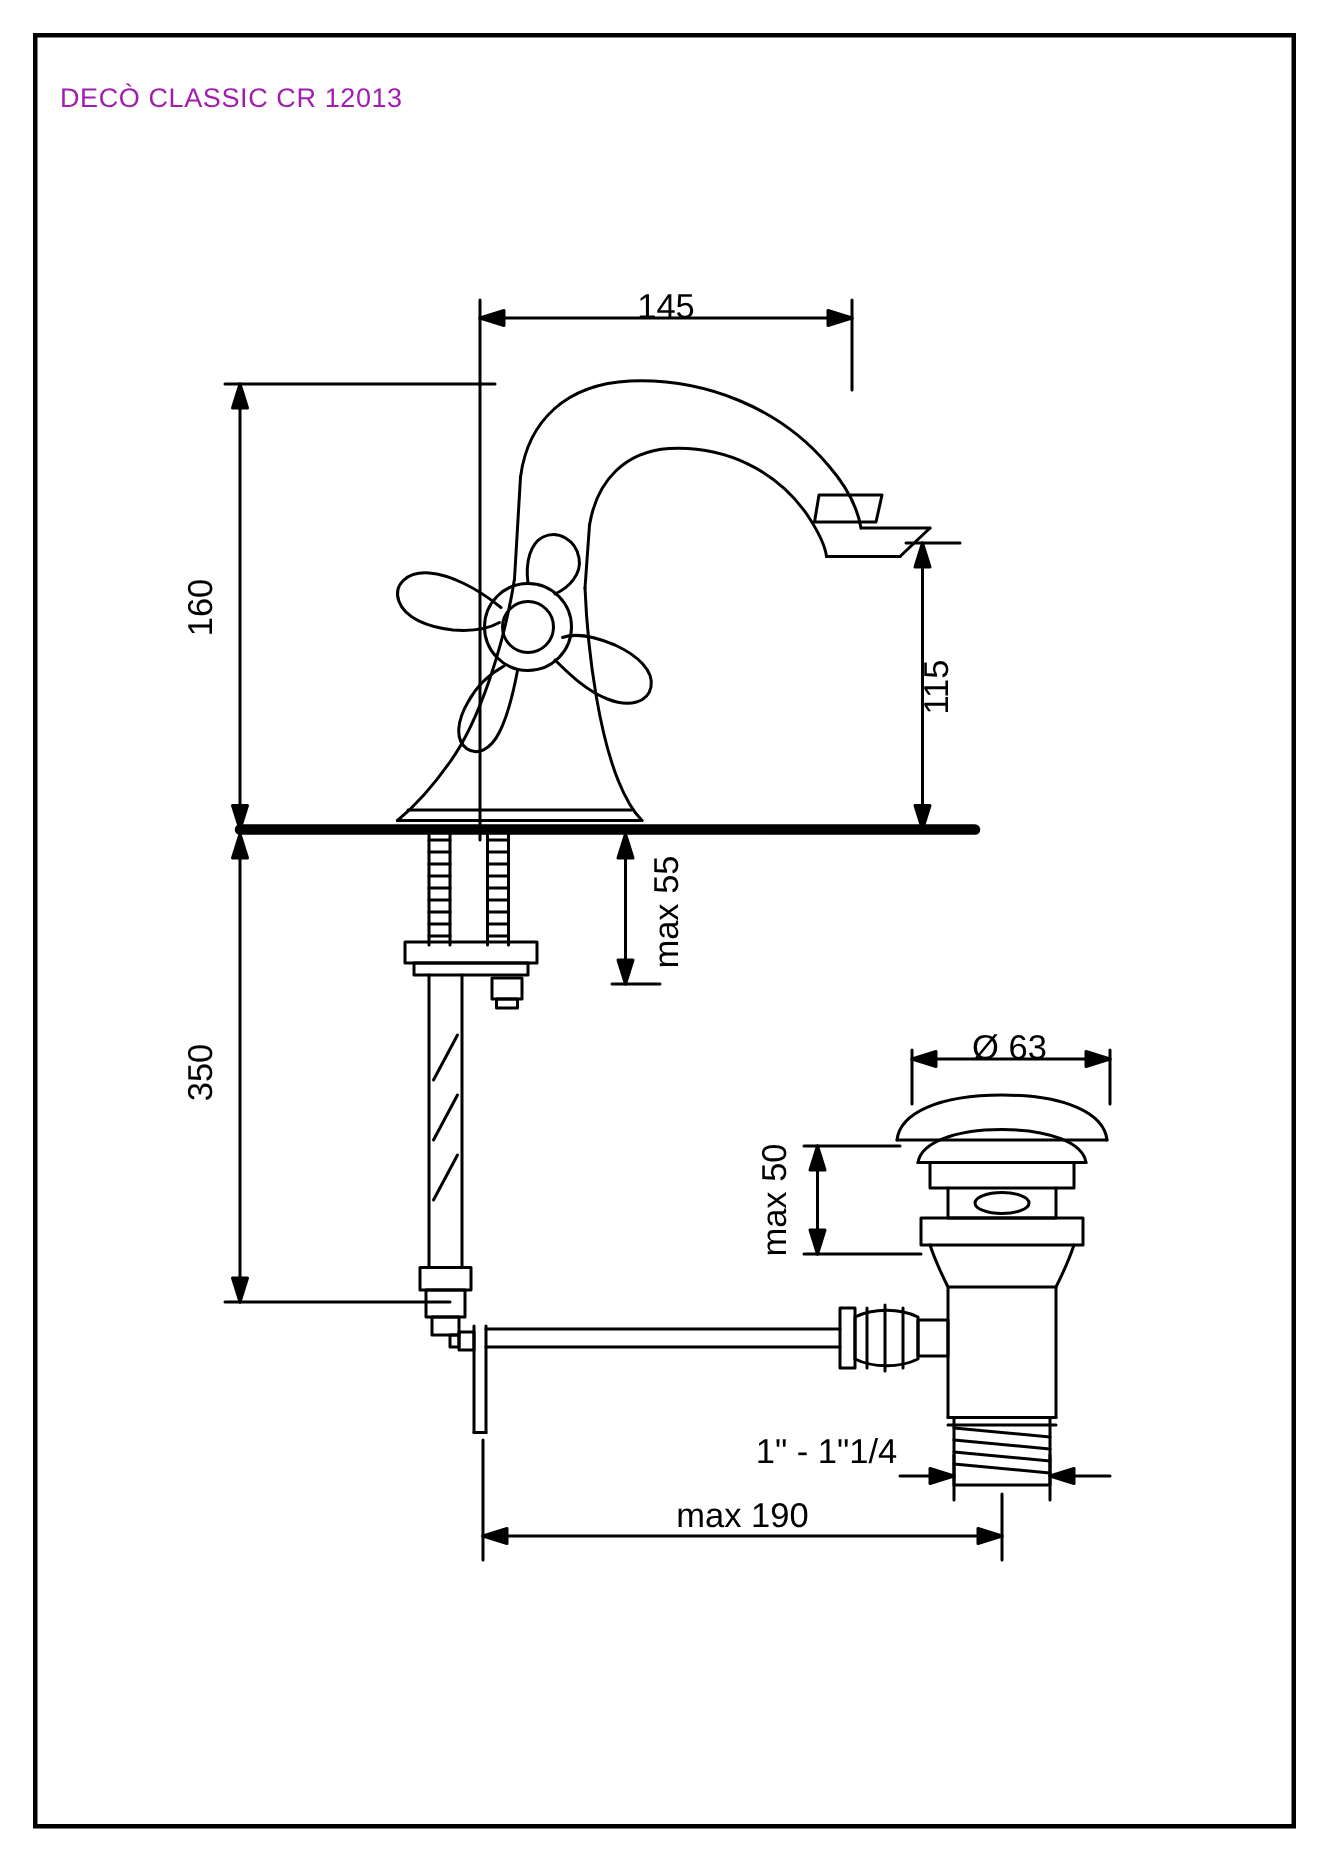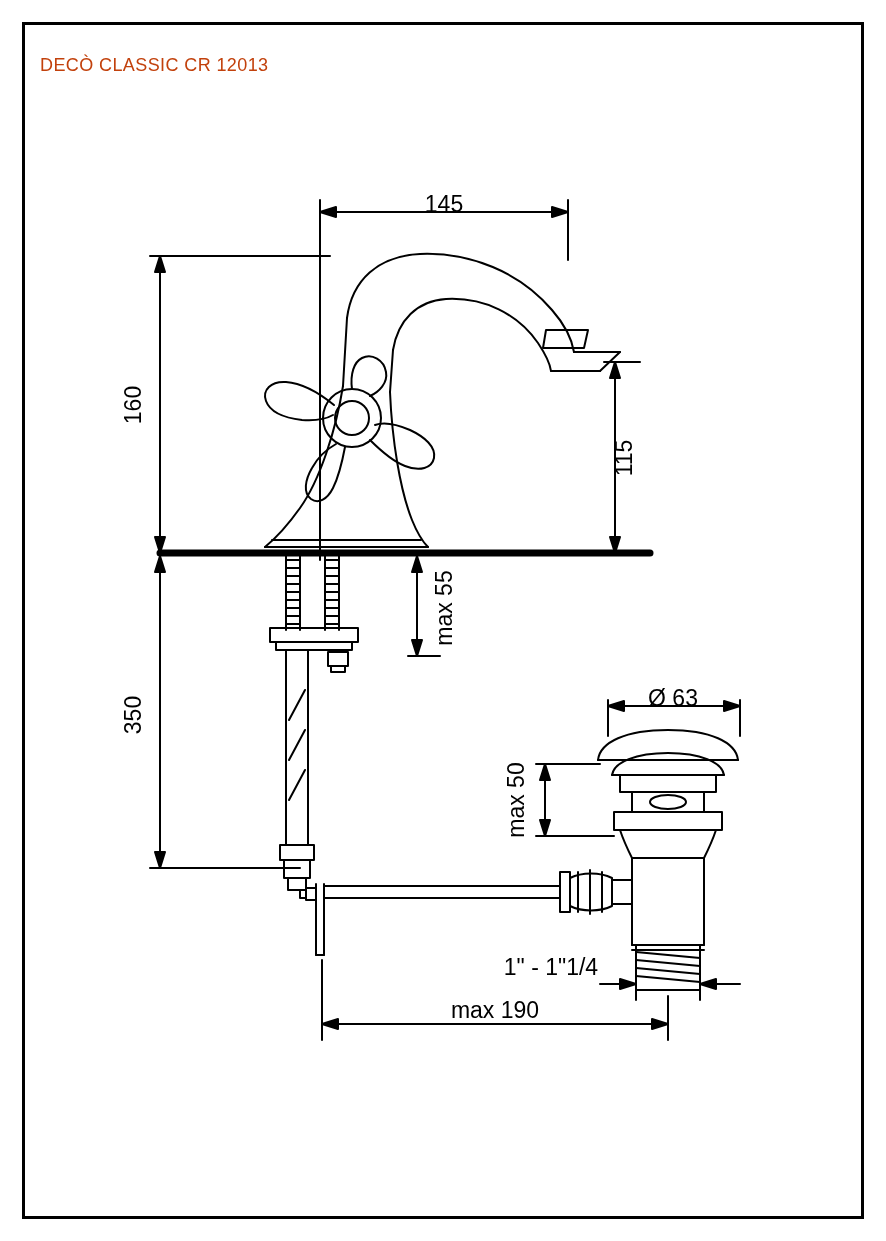--- a/index.html
+++ b/index.html
@@ -26,21 +26,21 @@
     height: 1197px;
     border: 3px solid #000000;
     box-sizing: border-box;
   }
   .title {
     position: absolute;
     left: 40px;
     top: 55px;
     font-size: 18px;
     letter-spacing: 0.4px;
-    color: #c2410c;
+    color: #a21caf;
     white-space: nowrap;
   }
   svg.drawing {
     position: absolute;
     left: 0;
     top: 0;
     width: 886px;
     height: 1241px;
   }
   .dimtext {

